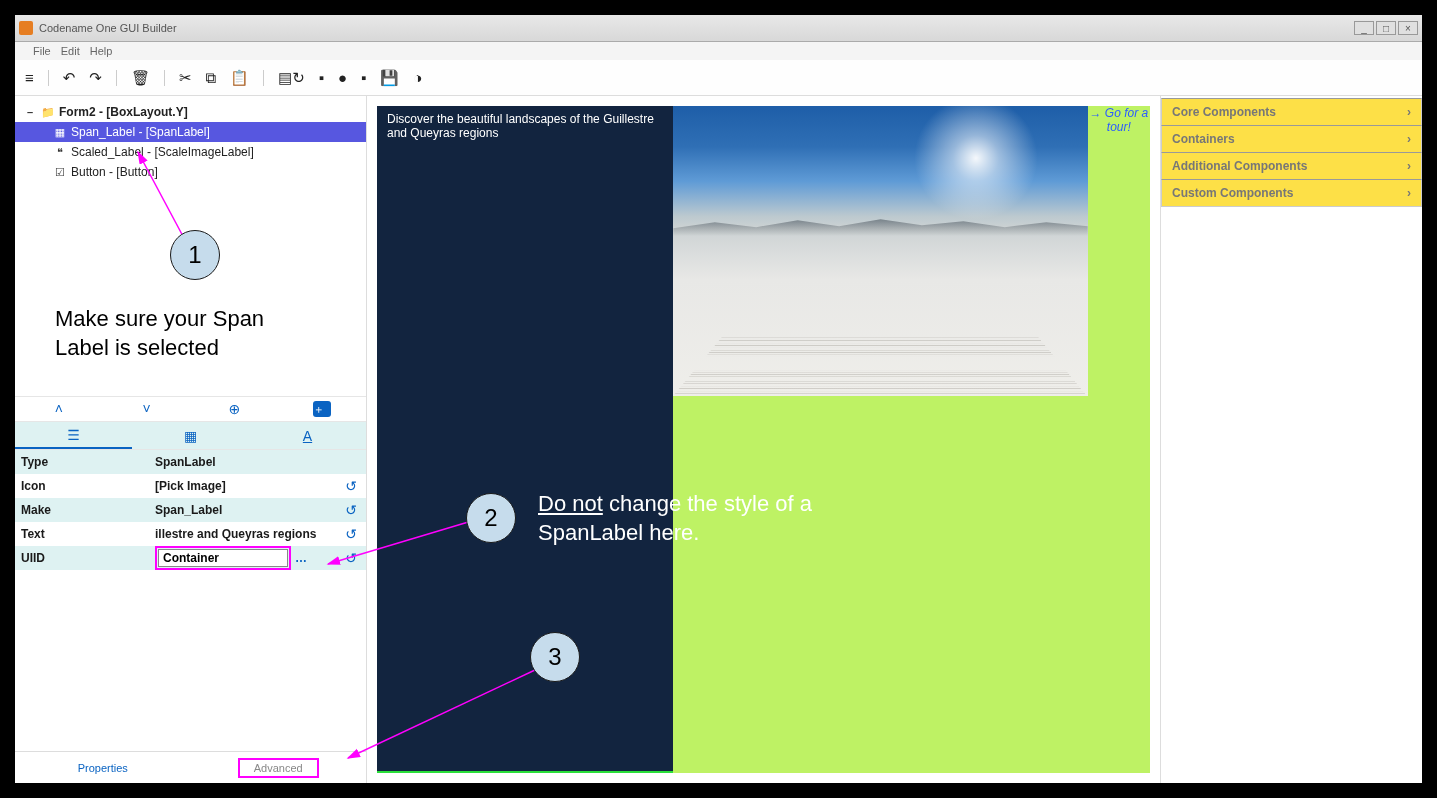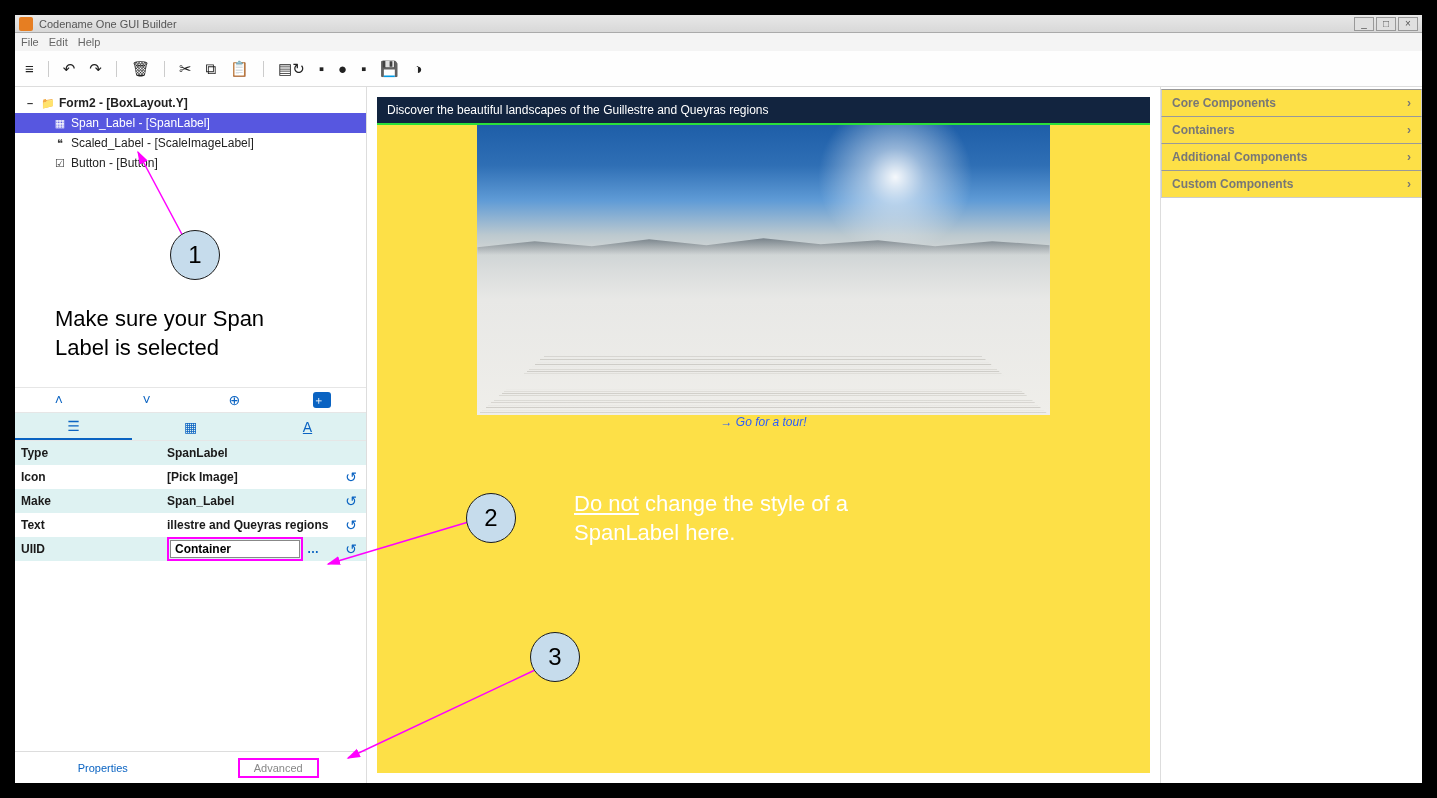--- a/index.html
+++ b/index.html
@@ -17,21 +17,21 @@
   top: 15px;
   left: 15px;
   right: 15px;
   bottom: 15px;
   background: #f0f0f0;
   display: flex;
   flex-direction: column;
 }
 .title-bar {
   background: linear-gradient(#e8e8e8, #d8d8d8);
-  height: 18px;
+  height: 27px;
   display: flex;
   align-items: center;
   padding: 0 4px;
   color: #555;
   font-size: 11px;
   border-bottom: 1px solid #aaa;
 }
 .title-bar .app-icon {
   width: 14px; height: 14px; background: #e67e22; margin-right: 6px; border-radius: 2px;
 }
@@ -42,21 +42,21 @@
 }
 .window-controls .wc {
   width: 20px; height: 14px; border: 1px solid #999; background: #e0e0e0;
   display: flex; align-items: center; justify-content: center; font-size: 10px;
 }
 .menu-bar {
   height: 18px;
   display: flex;
   align-items: center;
   gap: 10px;
-  padding: 0 6px;
+  padding: 0 18px;
   color: #666;
   font-size: 11px;
   background: #f4f4f4;
 }
 .toolbar {
   height: 36px;
   display: flex;
   align-items: center;
   padding: 0 10px;
   background: #fefefe;
@@ -131,21 +131,21 @@
   font-size: 12px;
 }
 .prop-row {
   display: flex;
   align-items: center;
   height: 24px;
 }
 .prop-row:nth-child(odd){ background:#def2f2 }
 .prop-row:nth-child(even){ background:#fff }
 .prop-key {
-  width: 152px; padding-left: 6px; font-weight: bold; color: #1a1a1a;
+  width: 140px; padding-left: 6px; font-weight: bold; color: #1a1a1a;
 }
 .prop-val {
   flex: 1; color: #1a1a1a; font-weight: bold;
   display: flex; align-items:center;
 }
 .prop-action {
   width: 30px; text-align: center; color: #0a63c2; font-size: 14px;
 }
 .prop-val input {
   width: 130px; height: 18px; border: 1px solid #888; padding: 0 4px;
@@ -166,24 +166,24 @@
 .center-wrap {
   flex: 1;
   background: #fff;
   padding: 10px;
   display: flex;
   flex-direction: column;
   min-width: 0;
 }
 .device-canvas {
   flex: 1;
-  background: #fde047;
+  background: #bef264;
   position: relative;
   display: flex;
-  flex-direction: column;
+  flex-direction: row;
 }
 .banner {
   background: #12243f;
   color: #fff;
   padding: 6px 10px;
   font-size: 12px;
   border-bottom: 2px solid #2adf3a;
 }
 .mountain-img {
   height: 290px;
@@ -432,21 +432,21 @@
       <span>1</span>
     </div>
   <div class="anno-text" style="left:55px; top:305px; width:300px">
     <div>Make sure your Span</div>
     <div>Label is selected</div>
   </div>
 
   <div class="bubble" style="left:466px; top:493px">
       <span>2</span>
     </div>
-  <div class="anno-text" style="left:574px; top:490px; color:#fff">
+  <div class="anno-text" style="left:538px; top:490px; color:#fff">
     <div><span style="text-decoration:underline">Do not</span><span> change the style of a</span></div>
     <div>SpanLabel here.</div>
   </div>
 
   <div class="bubble" style="left:530px; top:632px">
       <span>3</span>
     </div>
 </div>
 
 </body></html>

